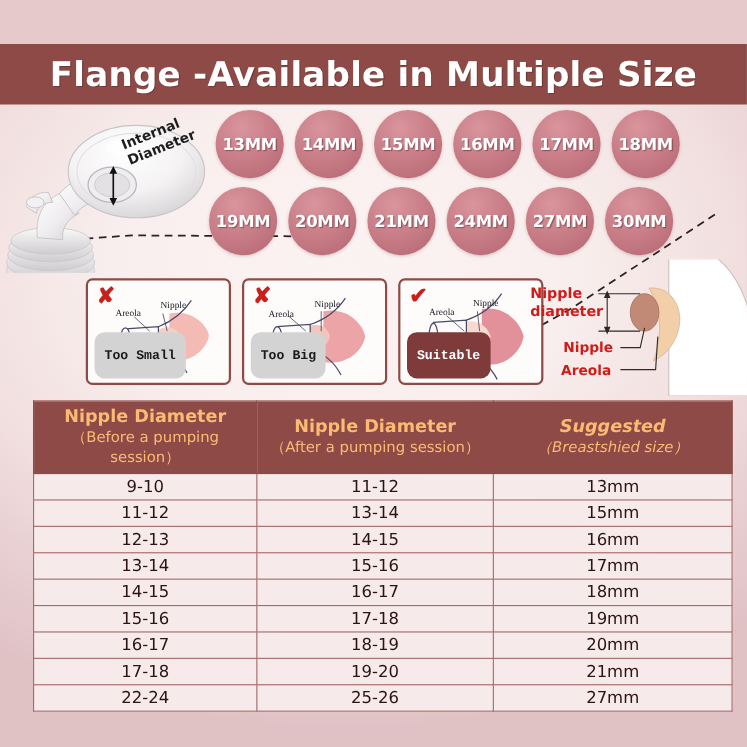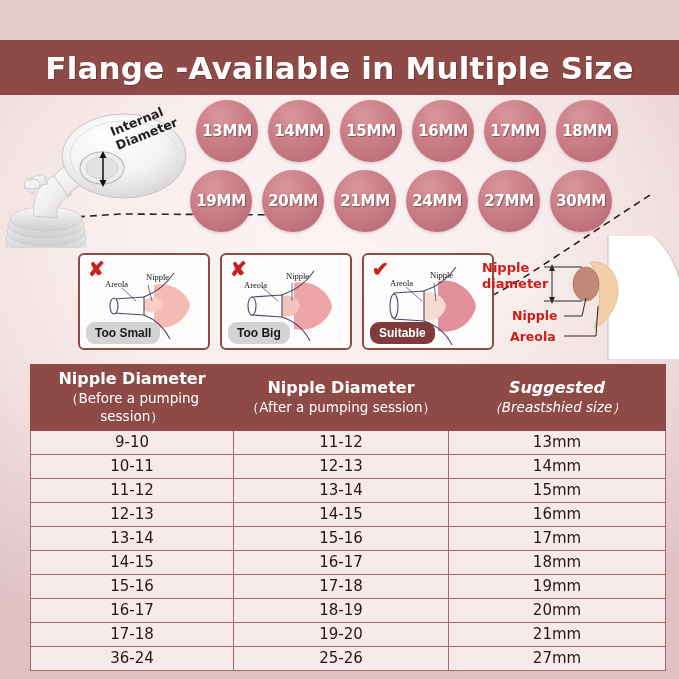--- a/index.html
+++ b/index.html
@@ -56,42 +56,42 @@
     width:128px;height:93px;background:#fefbfb;
     border:2.5px solid #8e4a46;border-radius:6px;
     position:relative;overflow:hidden;
   }
   .mark{position:absolute;left:8px;top:4px;font-size:20px;font-weight:bold;line-height:20px;}
   .mark.x{color:#c8201c;}
   .mark.v{color:#c8201c;}
   .lbl-areola{position:absolute;font-size:8.5px;color:#14141e;font-family:"Liberation Serif", serif;}
   .lbl-nipple{position:absolute;font-size:8.5px;color:#14141e;font-family:"Liberation Serif", serif;}
   .fit-tag{
-    position:absolute;left:6px;bottom:4px;padding:4px 9px;border-radius:9px;
-    font-size:12px;font-weight:bold;font-family:Liberation Sans, sans-serif;
+    position:absolute;left:6px;bottom:4px;padding:14px 9px;border-radius:9px;
+    font-size:12px;font-weight:bold;font-family:Liberation Mono, monospace;
   }
   .fit-tag.grey{background:#d3d3d3;color:#1a1a1a;}
   .fit-tag.dark{background:#7e3b39;color:#ffffff;text-align:right;}
   
   .breastdiag{position:absolute;left:478px;top:196px;width:201px;height:124px;}
   .bd-txt{position:absolute;color:#d01c18;font-weight:bold;font-family:"DejaVu Sans", sans-serif;}
   .bd-nd{left:4px;top:24px;font-size:13px;line-height:16px;text-align:left;}
   .bd-n{left:34px;top:72px;font-size:12.5px;}
   .bd-a{left:32px;top:93px;font-size:12.5px;}
   
   .tbl{
     position:absolute;left:30px;top:324px;width:620px;
     border-collapse:collapse;table-layout:fixed;
   }
   .tbl th,.tbl td{
     border:1px solid #a66a68;text-align:center;
     font-family:"DejaVu Sans", sans-serif;
   }
   .tbl thead th{
-    background:#8e4a46;color:#ffffff;border-color:#8e4a46;
+    background:#8e4a46;color:#fdba74;border-color:#8e4a46;
     padding:4px 2px 5px;
   }
   .th-main{display:block;font-size:16px;font-weight:bold;line-height:20px;}
   .th-sub{display:block;font-size:13.5px;font-weight:normal;line-height:18px;}
   .tbl tbody td{
     background:#f6eaea;color:#2b1412;font-size:15px;
     height:23px;line-height:23px;padding:0;
   }
   .c1{width:198px;}.c2{width:210px;}.c3{width:212px;font-style:italic;}
 </style>
@@ -298,25 +298,20 @@
         </th>
       </tr>
     </thead>
     <tbody>
       <tr>
           <td>9-10</td>
           <td>11-12</td>
           <td>13mm</td>
         </tr>
       <tr>
-          <td>10-11</td>
-          <td>12-13</td>
-          <td>14mm</td>
-        </tr>
-      <tr>
           <td>11-12</td>
           <td>13-14</td>
           <td>15mm</td>
         </tr>
       <tr>
           <td>12-13</td>
           <td>14-15</td>
           <td>16mm</td>
         </tr>
       <tr>
@@ -338,20 +333,20 @@
           <td>16-17</td>
           <td>18-19</td>
           <td>20mm</td>
         </tr>
       <tr>
           <td>17-18</td>
           <td>19-20</td>
           <td>21mm</td>
         </tr>
       <tr>
-          <td>36-24</td>
+          <td>22-24</td>
           <td>25-26</td>
           <td>27mm</td>
         </tr>
     </tbody>
   </table>
 
 </div>
 
 </body></html>

